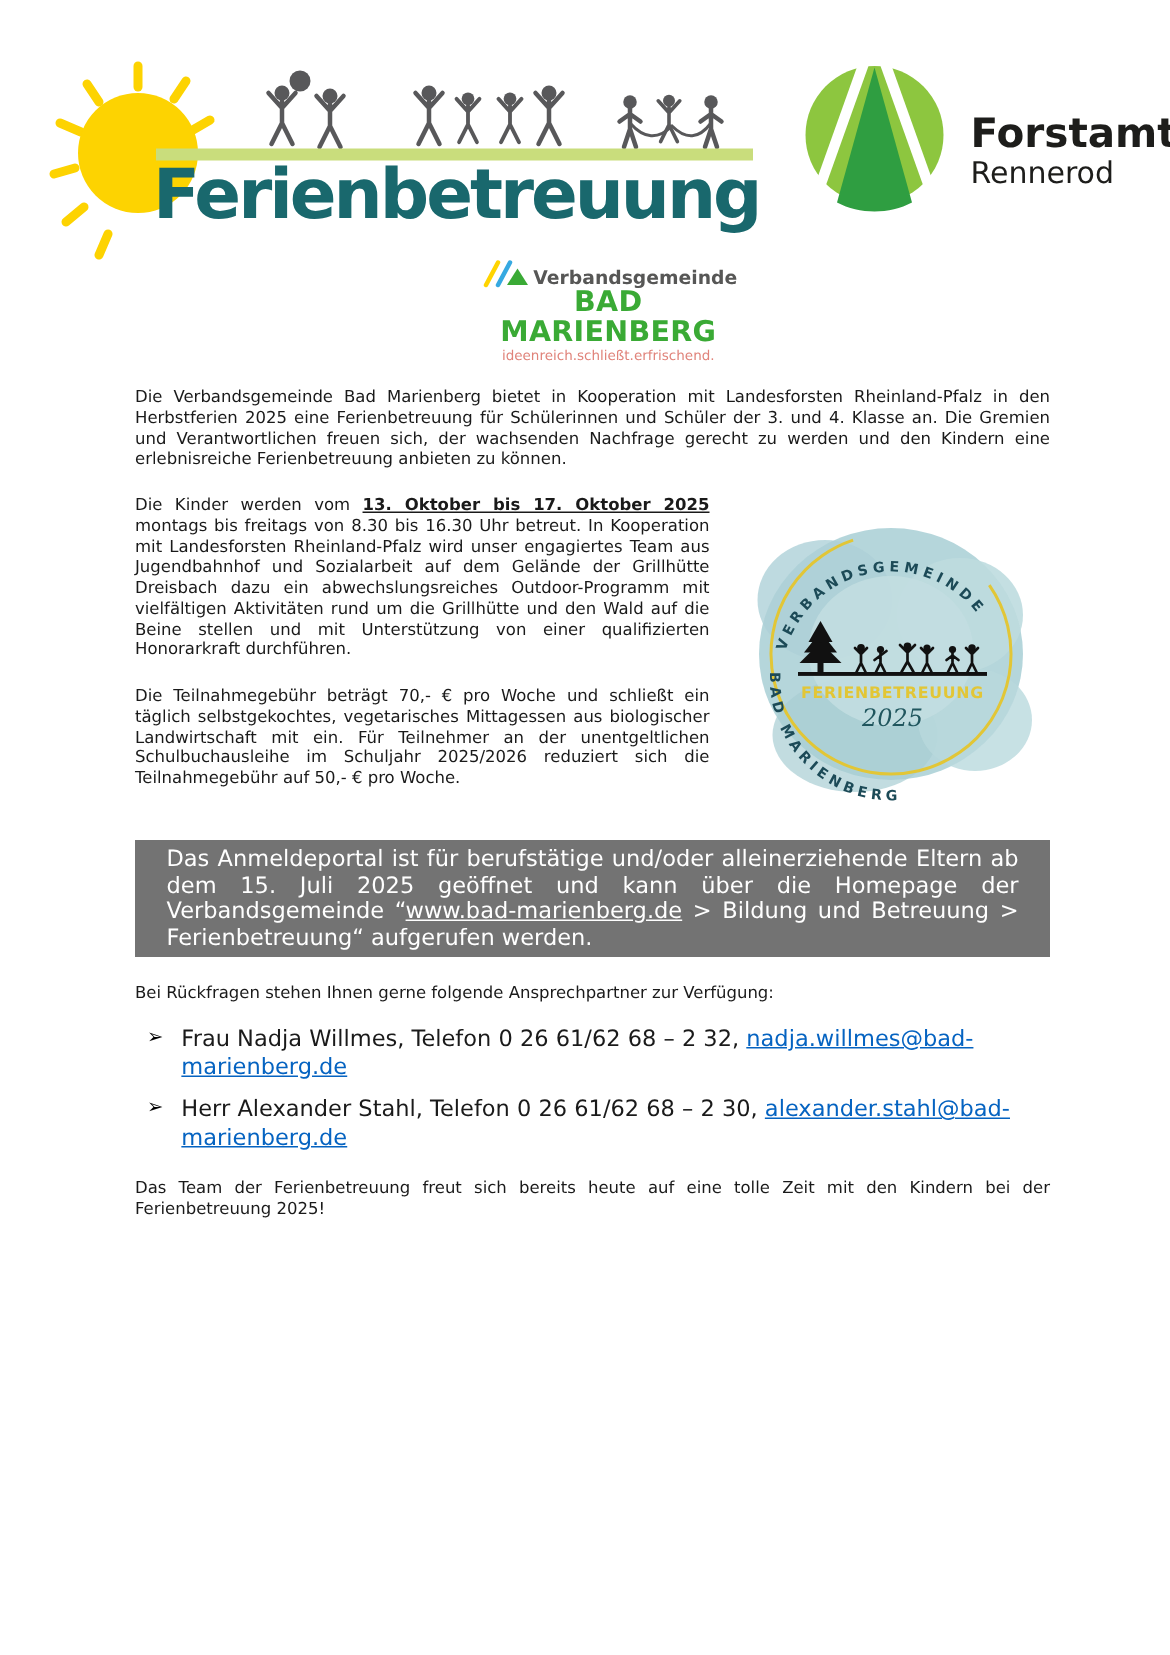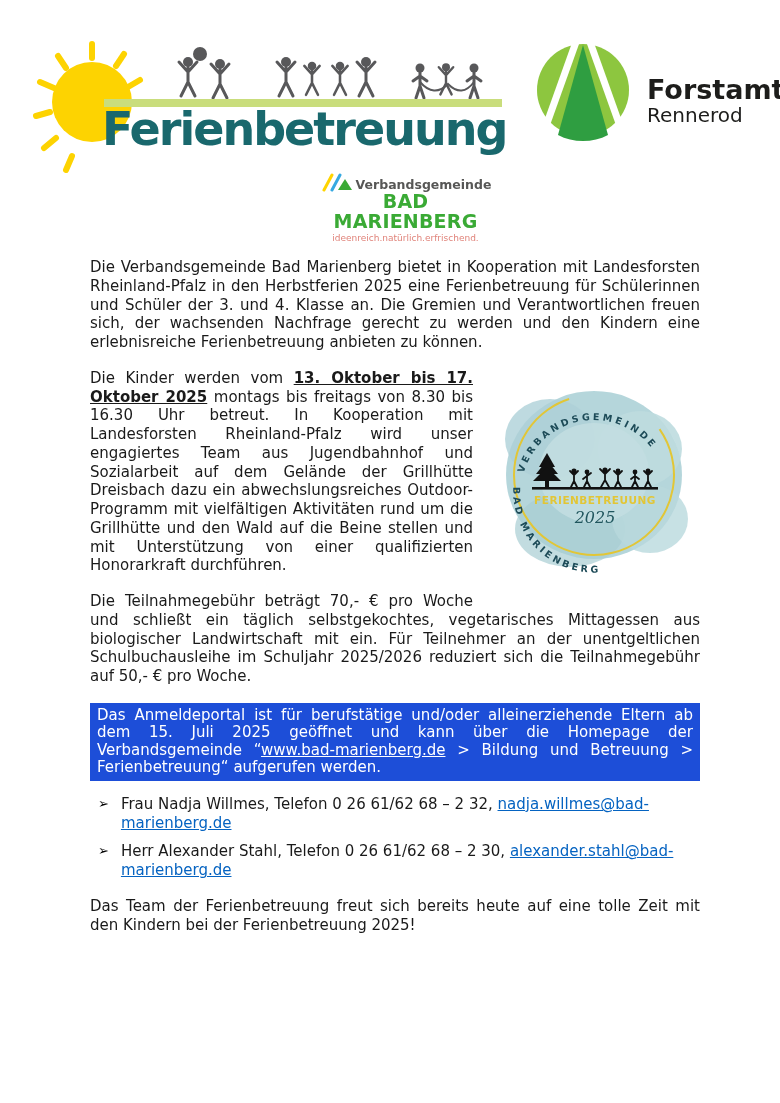--- a/index.html
+++ b/index.html
@@ -24,31 +24,31 @@
   .vg-tagline{font-size:9px;color:#e0837a;margin-top:1px;}
   .forstamt{position:absolute;left:533px;top:40px;display:flex;align-items:center;gap:14px;}
   .forstamt-text{line-height:1.05;padding-top:18px;}
   .forstamt-name{font-size:27px;font-weight:bold;color:#1d1d1b;}
   .forstamt-city{font-size:20px;color:#1d1d1b;}
   
   .content{margin:0 80px 0 90px;}
   .doc-title{
     margin-top:20px;text-align:center;font-weight:bold;font-size:17px;line-height:1.4;color:#000;
   }
-  p.body{font-size:15px;line-height:1.25;text-align:justify;margin:17px 0 0 0;}
+  p.body{font-size:11px;line-height:1.25;text-align:justify;margin:17px 0 0 0;}
   .bu{font-weight:bold;text-decoration:underline;}
   .b{font-weight:normal;}
   .stamp-float{
     float:right;width:215px;height:226px;margin:0 0 4px 12px;
     display:flex;align-items:flex-start;justify-content:flex-end;
   }
   .wrapzone{margin-top:0;}
   .notice-box{
-    clear:both;margin-top:17px;background:#1d4ed8;color:#ffffff;
-    font-size:15px;line-height:1.17;text-align:justify;padding:4px 7px;
+    clear:both;margin-top:17px;background:#737373;color:#ffffff;
+    font-size:15px;line-height:1.17;text-align:justify;padding:4px 21px;
   }
   .box-link{color:#ffffff;text-decoration:underline;cursor:pointer;}
   .contact-list{margin-top:14px;}
   .contact-row{display:flex;gap:12px;font-size:15px;line-height:1.25;margin:0 0 10px 8px;}
   .bullet{font-size:13px;padding-top:1px;color:#000;}
   .email-link{color:#0563c1;text-decoration:underline;cursor:pointer;}
   .closing{margin-top:26px;}
 </style>
 </head>
 <body>
@@ -102,21 +102,21 @@
     <div class="vg-logo">
       <div class="vg-row1">
         <svg width="32" height="20" viewBox="0 0 32 20">
           <line x1="4" y1="18" x2="12" y2="3" stroke="#ffd400" stroke-width="3" stroke-linecap="round"></line>
           <line x1="12" y1="18" x2="20" y2="3" stroke="#36a9e1" stroke-width="3" stroke-linecap="round"></line>
           <polygon points="18,18 32,18 25,7" fill="#3aaa35"></polygon>
         </svg>
         <span class="vg-line1">Verbandsgemeinde</span>
       </div>
       <div class="vg-line2">BAD MARIENBERG</div>
-      <div class="vg-tagline">ideenreich.natürlich.erfrischend.</div>
+      <div class="vg-tagline">ideenreich.schließt.erfrischend.</div>
     </div>
 
     <div class="forstamt">
       <svg width="100" height="104" viewBox="0 0 100 104">
         <circle cx="50" cy="50" r="46" fill="#8dc63f"></circle>
         <line x1="43" y1="2" x2="13" y2="86" stroke="#ffffff" stroke-width="7"></line>
         <line x1="57" y1="2" x2="87" y2="86" stroke="#ffffff" stroke-width="7"></line>
         <path d="M50,5 L25,95 C40,103 60,103 75,95 Z" fill="#2f9e41"></path>
       </svg>
       <div class="forstamt-text">
@@ -195,20 +195,21 @@
       </div>
 
       <p class="body"><span>Die Kinder werden vom </span><span class="bu">13. Oktober bis 17. Oktober 2025</span><span> montags bis freitags von 8.30 bis 16.30 Uhr betreut. In Kooperation mit Landesforsten Rheinland-Pfalz wird unser engagiertes Team aus Jugendbahnhof und Sozialarbeit auf dem Gelände der Grillhütte Dreisbach dazu ein abwechslungsreiches Outdoor-Programm mit vielfältigen Aktivitäten rund um die Grillhütte und den Wald auf die Beine stellen und mit Unterstützung von einer qualifizierten Honorarkraft durchführen.</span></p>
 
       <p class="body"><span>Die </span><span class="b">Teilnahmegebühr</span><span> beträgt </span><span class="b">70,- € pro Woche</span><span> und schließt ein täglich selbstgekochtes, vegetarisches Mittagessen aus biologischer Landwirtschaft mit ein. Für Teilnehmer an der unentgeltlichen Schulbuchausleihe im Schuljahr 2025/2026 reduziert sich die Teilnahmegebühr auf </span><span class="b">50,- € pro Woche</span><span>.</span></p>
     </div>
 
     <div class="notice-box"><span>Das Anmeldeportal ist </span><span class="b">für berufstätige und/oder alleinerziehende Eltern ab dem 15. Juli 2025 geöffnet</span><span> und kann über die Homepage der Verbandsgemeinde  “</span><span class="box-link">www.bad-marienberg.de</span><span> &gt; Bildung und Betreuung &gt; Ferienbetreuung“ aufgerufen werden.</span></div>
 
 
+    <p class="body"><span>Bei Rückfragen stehen Ihnen gerne folgende Ansprechpartner zur Verfügung:</span></p>
 
     <div class="contact-list">
       <div class="contact-row">
         <span class="bullet">➢</span>
         <span><span>Frau Nadja Willmes, Telefon 0 26 61/62 68 – 2 32, </span><span class="email-link">nadja.willmes@bad-marienberg.de</span></span>
       </div>
       <div class="contact-row">
         <span class="bullet">➢</span>
         <span><span>Herr Alexander Stahl, Telefon 0 26 61/62 68 – 2 30, </span><span class="email-link">alexander.stahl@bad-marienberg.de</span></span>
       </div>

